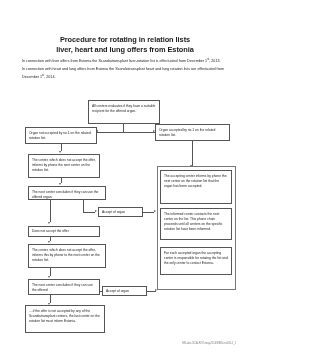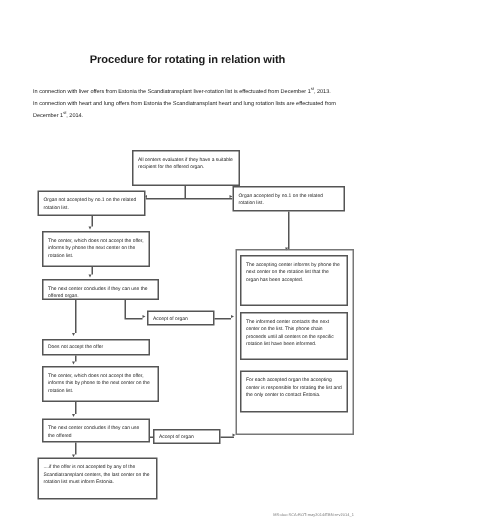--- a/index.html
+++ b/index.html
@@ -132,21 +132,22 @@
     color: #777;
     letter-spacing: 0.05px;
   }
 </style>
 </head>
 <body>
 
 <div class="page">
 
   <div class="doc-title">
-    <span>Procedure for rotating in relation with</span>
+    <span>Procedure for rotating in relation lists</span>
+    <span class="line2">liver, heart and lung offers from Estonia</span>
   </div>
 
   <div class="intro">
     <p>
       <span>In connection with liver offers from Estonia the Scandiatransplant liver-rotation list is effectuated from December 1</span><sup>st</sup><span>, 2013.</span>
     </p>
     <p>
       <span>In connection with heart and lung offers from Estonia the Scandiatransplant heart and lung rotation lists are effectuated from December 1</span><sup>st</sup><span>, 2014.</span>
     </p>
   </div>

